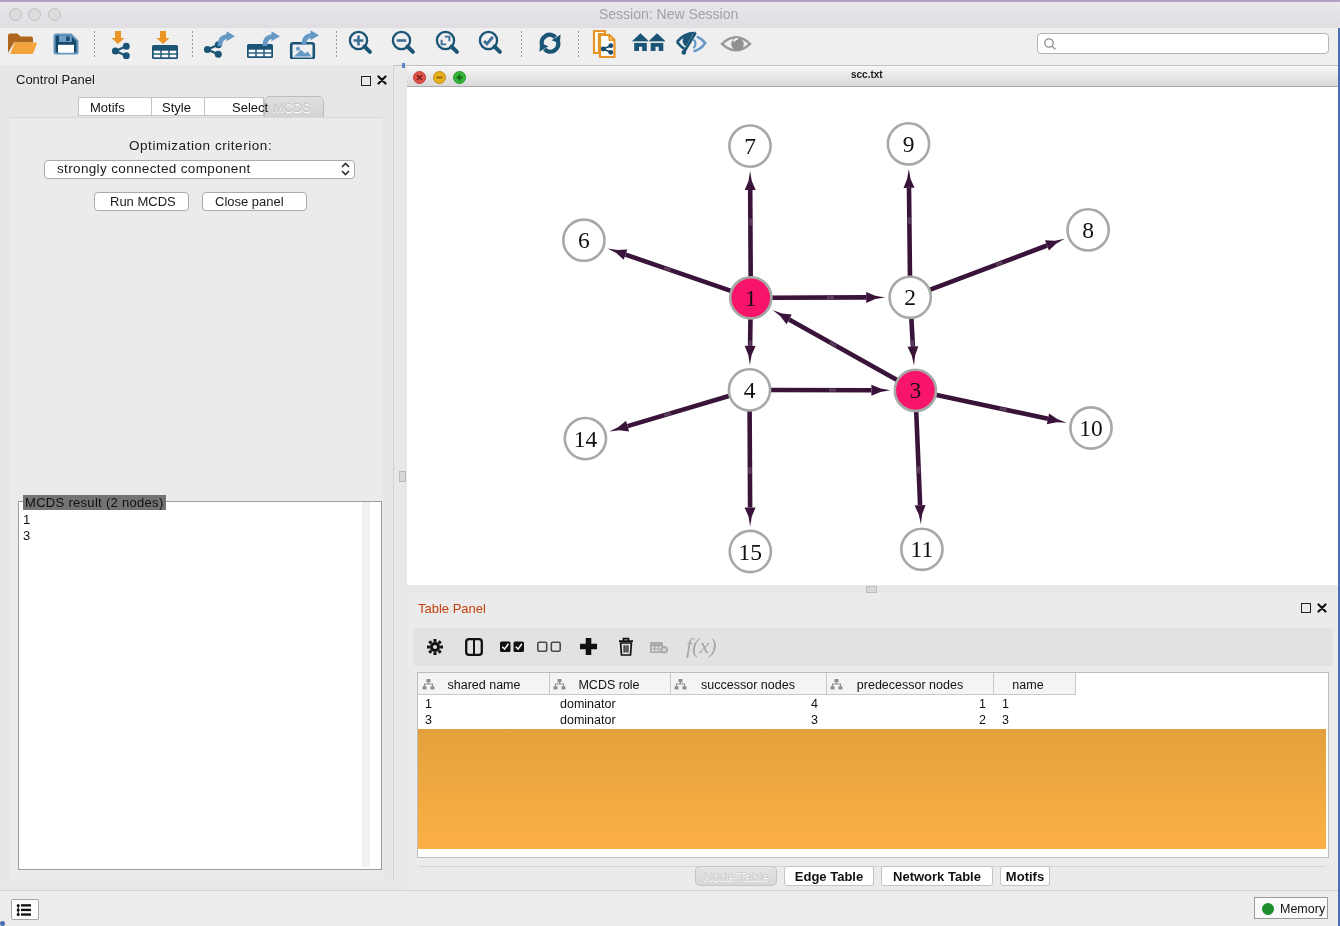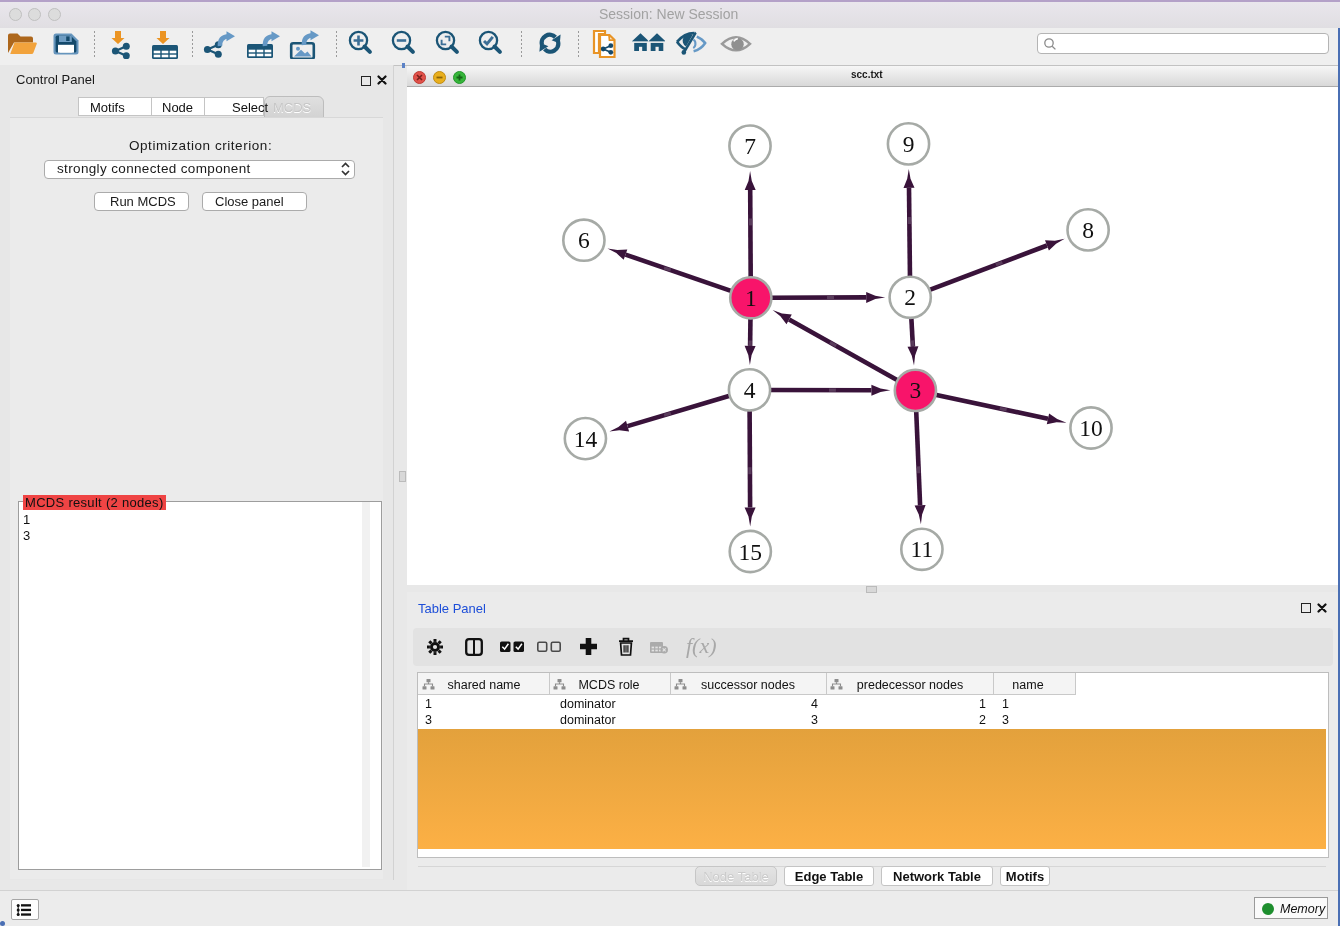--- a/index.html
+++ b/index.html
@@ -151,37 +151,37 @@
 <div class="abs" style="left:361px;top:76px;width:8px;height:8px;border:1.5px solid #222;"></div>
 <svg style="left:377px;top:75px;" width="10" height="10" viewBox="0 0 10 10">
     <path d="M1.5 1.5 L8.5 8.5 M8.5 1.5 L1.5 8.5" stroke="#111" stroke-width="2.2" stroke-linecap="round"></path>
   </svg>
 <div class="abs" style="left:264px;top:96px;width:58px;height:21px;background:linear-gradient(#e0e0e0,#d2d2d2);border:1px solid #bdbdbd;border-radius:6px 6px 0 0;"></div>
 <div class="txt" style="left:273px;top:100px;font-size:13px;color:#c6c6c6;text-shadow:0 1px 0 #fff;">MCDS</div>
 <div class="abs" style="left:78px;top:97px;width:186px;height:19px;background:#fff;border:1px solid #c4c4c4;box-sizing:border-box;"></div>
 <div class="abs" style="left:151px;top:97px;width:1px;height:19px;background:#c4c4c4;"></div>
 <div class="abs" style="left:204px;top:97px;width:1px;height:19px;background:#c4c4c4;"></div>
 <div class="txt" style="left:90px;top:100px;font-size:13px;color:#111;">Motifs</div>
-<div class="txt" style="left:162px;top:100px;font-size:13px;color:#111;">Node</div>
+<div class="txt" style="left:162px;top:100px;font-size:13px;color:#111;">Style</div>
 <div class="txt" style="left:215px;top:100px;font-size:13px;color:#111;margin-left:17px;">Select</div>
 <div class="abs" style="left:10px;top:116.5px;width:373px;height:761px;background:#ebebeb;border-top:1px solid #d8d8d8;"></div>
 <div class="txt" style="left:129px;top:138px;font-size:13.5px;color:#1a1a1a;letter-spacing:0.55px;">Optimization criterion:</div>
 <div class="abs" style="left:44px;top:160px;width:309px;height:17px;background:#fff;border:1px solid #ababab;border-radius:4px;"></div>
 <div class="txt" style="left:57px;top:161px;font-size:13.5px;color:#1a1a1a;letter-spacing:0.35px;">strongly connected component</div>
 <svg style="left:340px;top:162px;" width="11" height="14" viewBox="0 0 11 14">
     <path d="M2 5 L5.5 1.5 L9 5" fill="none" stroke="#333" stroke-width="1.7"></path>
     <path d="M2 9 L5.5 12.5 L9 9" fill="none" stroke="#333" stroke-width="1.7"></path>
   </svg>
 <div class="abs" style="left:94px;top:192px;width:93px;height:17px;background:#fff;border:1px solid #ababab;border-radius:4px;"></div>
 <div class="txt" style="left:110px;top:194px;font-size:13px;color:#1a1a1a;">Run MCDS</div>
 <div class="abs" style="left:202px;top:192px;width:103px;height:17px;background:#fff;border:1px solid #ababab;border-radius:4px;"></div>
 <div class="txt" style="left:215px;top:194px;font-size:13px;color:#1a1a1a;">Close panel</div>
 <div class="abs" style="left:18px;top:501px;width:362px;height:367px;background:#fff;border:1px solid #9d9d9d;"></div>
 <div class="abs" style="left:362px;top:502px;width:8px;height:365px;background:#f1f1f1;"></div>
-<div class="abs" style="left:23px;top:495px;background:#ef4444;padding:0 2px;font-size:13px;letter-spacing:0.3px;color:#111;white-space:nowrap;">MCDS result (2 nodes)</div>
+<div class="abs" style="left:23px;top:495px;background:#737373;padding:0 2px;font-size:13px;letter-spacing:0.3px;color:#111;white-space:nowrap;">MCDS result (2 nodes)</div>
 <div class="txt" style="left:23px;top:512px;font-size:13px;color:#111;">1</div>
 <div class="txt" style="left:23px;top:528px;font-size:13px;color:#111;">3</div>
 
 <div class="abs" style="left:407px;top:66px;width:933px;height:20px;background:linear-gradient(#f6f6f6,#d8d8d8);border-bottom:1px solid #ababab;"></div>
 <div class="txt" style="left:851px;top:69px;font-size:10px;font-weight:bold;color:#1a1a1a;">scc.txt</div>
 <div class="abs" style="left:413px;top:71px;width:11px;height:11px;border-radius:50%;background:#e1514a;border:1px solid #bd3c33;"></div>
 <div class="abs" style="left:433px;top:71px;width:11px;height:11px;border-radius:50%;background:#e9af1d;border:1px solid #c08c12;"></div>
 <div class="abs" style="left:453px;top:71px;width:11px;height:11px;border-radius:50%;background:#36b53a;border:1px solid #22962a;"></div>
 <svg style="left:414.5px;top:72.5px;" width="9" height="9" viewBox="0 0 9 9">
     <path d="M2 2 L7 7 M7 2 L2 7" stroke="#75201b" stroke-width="1.6"></path>
@@ -253,21 +253,21 @@
 <text x="1091.0" y="436.0" text-anchor="middle" font-family="Liberation Serif, serif" font-size="23.5" fill="#111">10</text>
 <circle cx="921.9" cy="549.3" r="20.6" fill="#ffffff" stroke="#a6aaa6" stroke-width="2.6"></circle>
 <text x="921.9" y="557.3" text-anchor="middle" font-family="Liberation Serif, serif" font-size="23.5" fill="#111">11</text>
 <circle cx="585.4" cy="438.6" r="20.6" fill="#ffffff" stroke="#a6aaa6" stroke-width="2.6"></circle>
 <text x="585.4" y="446.6" text-anchor="middle" font-family="Liberation Serif, serif" font-size="23.5" fill="#111">14</text>
 <circle cx="750.3" cy="551.5" r="20.6" fill="#ffffff" stroke="#a6aaa6" stroke-width="2.6"></circle>
 <text x="750.3" y="559.5" text-anchor="middle" font-family="Liberation Serif, serif" font-size="23.5" fill="#111">15</text>
 </svg>
 
 <div class="abs" style="left:407px;top:592px;width:933px;height:298px;background:#ebebeb;"></div>
-<div class="txt" style="left:418px;top:601px;font-size:13px;color:#1d4ed8;text-align:center;">Table Panel</div>
+<div class="txt" style="left:418px;top:601px;font-size:13px;color:#c2410c;text-align:center;">Table Panel</div>
 <div class="abs" style="left:1301px;top:603px;width:8px;height:8px;border:1.5px solid #222;"></div>
 <svg style="left:1317px;top:603px;" width="10" height="10" viewBox="0 0 10 10">
     <path d="M1.5 1.5 L8.5 8.5 M8.5 1.5 L1.5 8.5" stroke="#111" stroke-width="2.2" stroke-linecap="round"></path>
   </svg>
 <div class="abs" style="left:413px;top:628px;width:920px;height:38px;background:#e2e2e2;border-radius:4px;"></div>
 <svg style="left:427px;top:639px;" width="16" height="16" viewBox="0 0 16 16">
     <rect x="13.10" y="6.50" width="3" height="3" fill="#111" transform="rotate(0 14.60 8.00)"></rect>
     <rect x="11.17" y="11.17" width="3" height="3" fill="#111" transform="rotate(45 12.67 12.67)"></rect>
     <rect x="6.50" y="13.10" width="3" height="3" fill="#111" transform="rotate(90 8.00 14.60)"></rect>
     <rect x="1.83" y="11.17" width="3" height="3" fill="#111" transform="rotate(135 3.33 12.67)"></rect>
@@ -389,14 +389,14 @@
       <circle cx="2.2" cy="2.4" r="1.5"></circle>
       <circle cx="2.2" cy="7" r="1.5"></circle>
       <circle cx="2.2" cy="11.6" r="1.5"></circle>
       <rect x="5" y="1.2" width="10" height="2.3"></rect>
       <rect x="5" y="5.8" width="10" height="2.3"></rect>
       <rect x="5" y="10.4" width="10" height="2.3"></rect>
     </g>
   </svg>
 <div class="abs" style="left:1254px;top:897px;width:74px;height:22px;background:#fafafa;border:1px solid #9a9a9a;box-sizing:border-box;"></div>
 <div class="abs" style="left:1262px;top:903px;width:12px;height:12px;border-radius:50%;background:#1e8e2e;"></div>
-<div class="txt" style="left:1280px;top:902px;font-size:12.5px;color:#111;font-style:italic;">Memory</div>
+<div class="txt" style="left:1280px;top:902px;font-size:12.5px;color:#111;">Memory</div>
 <div class="abs" style="left:1338px;top:28px;width:2px;height:898px;background:#4a6fb4;"></div>
 
 </body></html>

